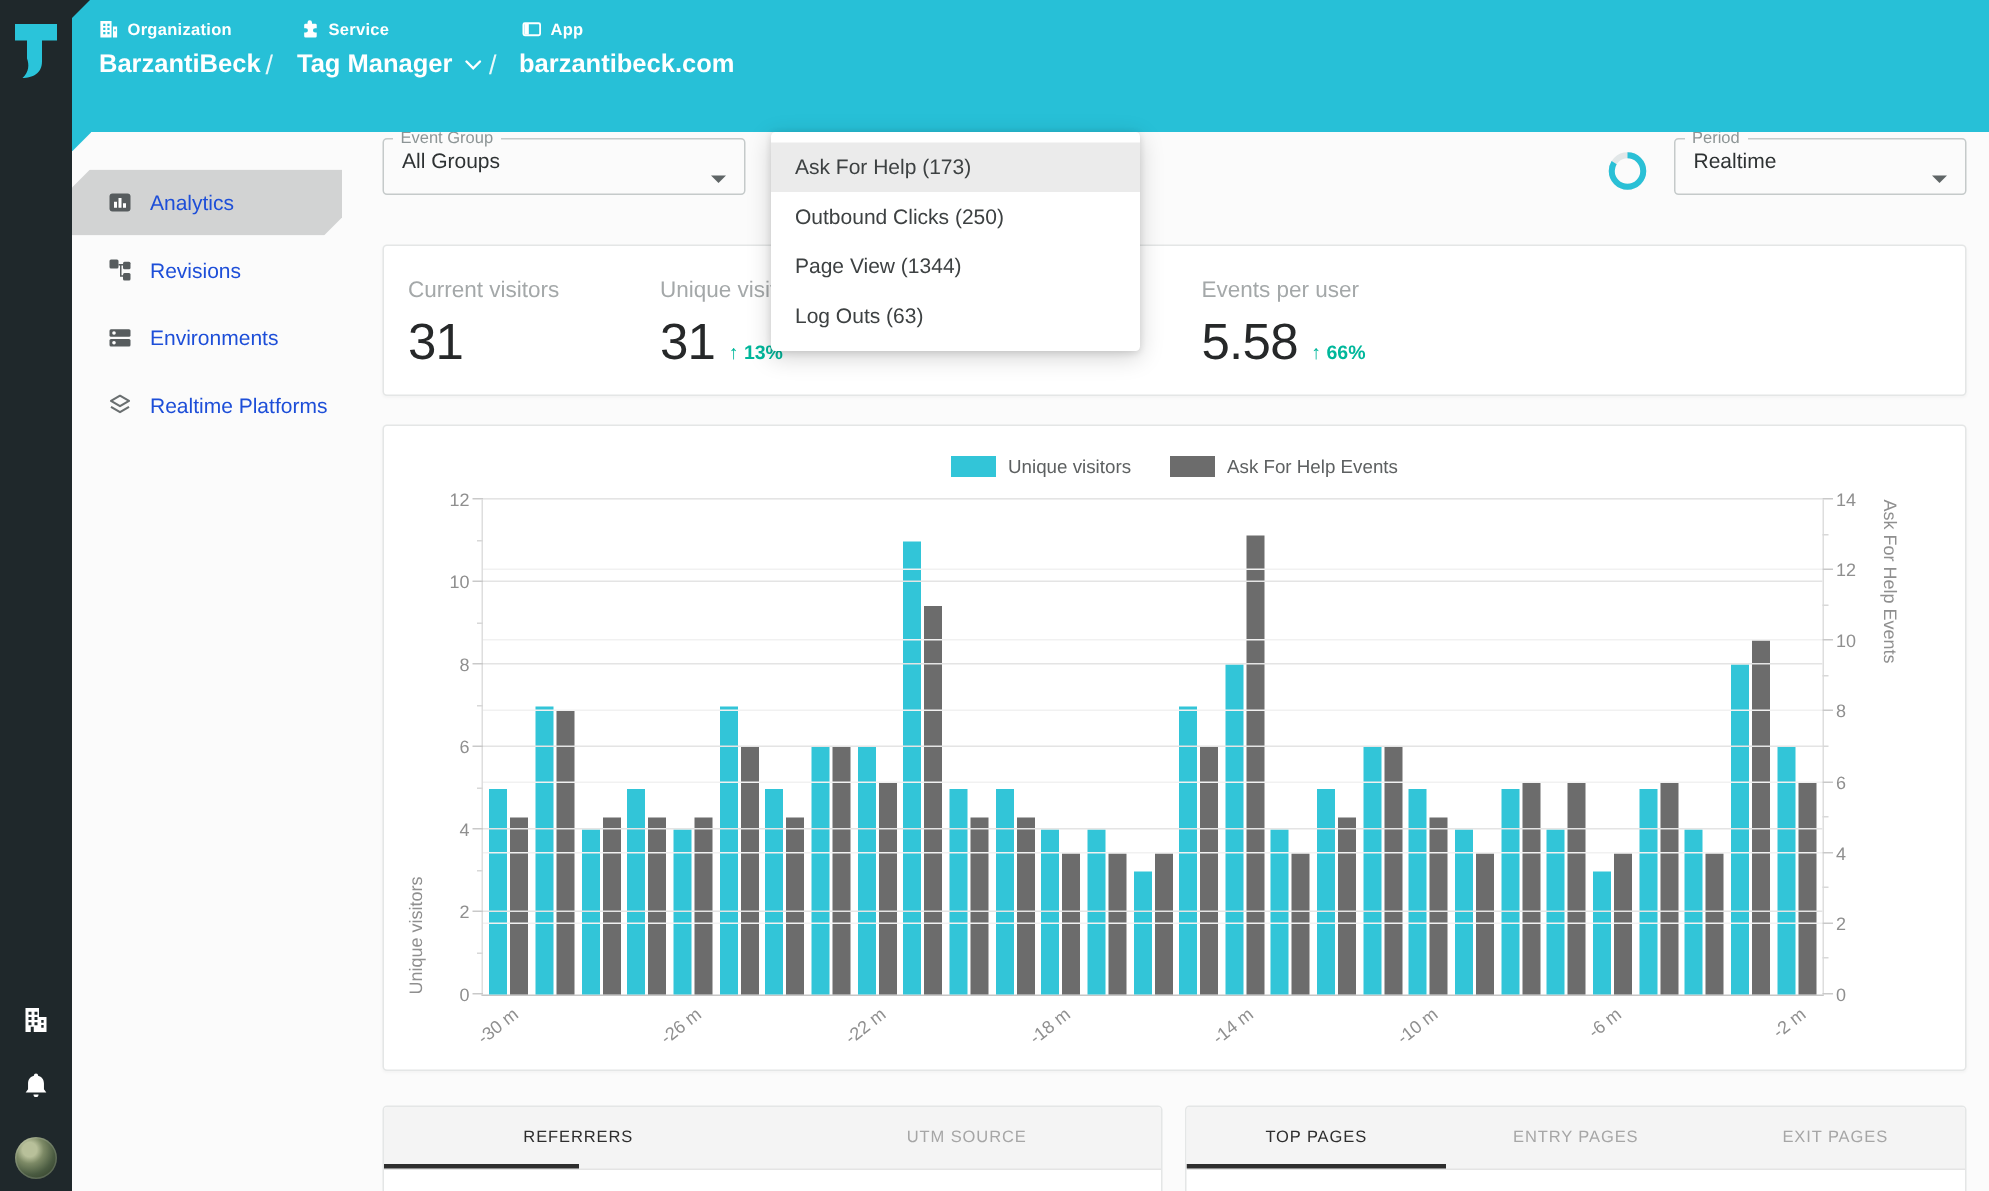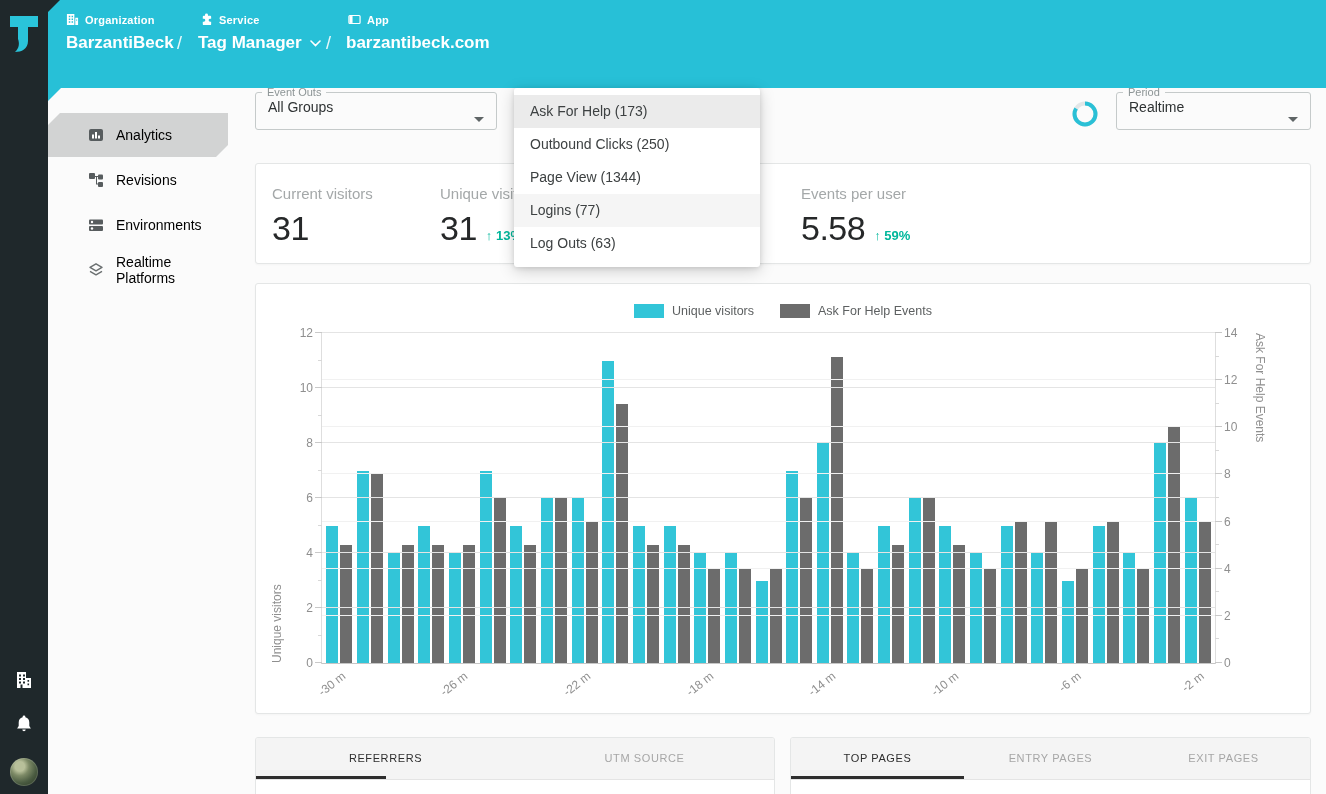--- a/index.html
+++ b/index.html
@@ -24,21 +24,21 @@
   .hlabel svg { display:block; }
   .hval { position:absolute; top:33px; color:#fff; font-size:17px; font-weight:700; display:flex; align-items:center; gap:8px; }
   .hsep { position:absolute; top:33px; color:rgba(255,255,255,.9); font-size:18px; font-weight:300; }
   .hl0 { left:18px; } .hl1 { left:152px; } .hl2 { left:300px; }
   .hv0 { left:18px; } .hv1 { left:150px; cursor:pointer; } .hv2 { left:298px; }
   .hs1 { left:129px; } .hs2 { left:278px; }
 
   
   .sidebar { position:absolute; left:48px; top:88px; width:192px; bottom:0; z-index:5; }
   .side-item { position:absolute; left:0; width:180px; height:44px; display:flex; align-items:center; gap:12px;
-               padding-left:40px; font-size:14px; color:#000000; cursor:pointer; }
+               padding-left:24px; font-size:14px; color:#1d4ed8; cursor:pointer; }
   .side-item.selected { background:#d2d3d3;
       clip-path:polygon(12px 0, 100% 0, 100% calc(100% - 12px), calc(100% - 12px) 100%, 0 100%, 0 12px); }
   .side-ico { width:16px; height:16px; display:inline-flex; }
   .side-ico svg { width:16px; height:16px; }
 
   
   fieldset.select { position:absolute; min-inline-size:0; height:44px; background:#fbfbfb;
                     border:1px solid #c5caca; border-radius:3px; cursor:pointer; }
   fieldset.select legend { margin-left:6px; padding:0 5px; font-size:11px; color:#8d9596; }
   .select-value { padding:1px 12px 0; font-size:14px; color:#2e3233; }
@@ -205,21 +205,21 @@
         <svg viewBox="0 0 16 16" fill="none" stroke="#6a6f70" stroke-width="1.4" stroke-linejoin="round">
           <path d="M8 1.8L14 5.3 8 8.8 2 5.3z"></path>
           <path d="M2 9.3L8 12.8 14 9.3"></path>
         </svg>
       </span>
       <span>Realtime Platforms</span>
     </div>
   </div>
 
 <fieldset class="select sel-event">
-  <legend>Event Outs</legend>
+  <legend>Event Group</legend>
   <div class="select-value">All Groups</div>
   <span class="select-arrow"></span>
 </fieldset>
 
 <svg class="spinner" viewBox="0 0 28 28">
   <circle cx="14" cy="14" r="10.5" fill="none" stroke="#e2e7e8" stroke-width="4"></circle>
   <circle cx="14" cy="14" r="10.5" fill="none" stroke="#2ac0d6" stroke-width="4" stroke-dasharray="55 11" transform="rotate(-90 14 14)" stroke-linecap="butt"></circle>
 </svg>
 
 <fieldset class="select sel-period">
@@ -239,21 +239,21 @@
     <div class="stat-label">Unique visitors</div>
     <div class="stat-valrow">
       <span class="stat-value">31</span>
       <span class="stat-delta"><span>↑</span> <span>13%</span></span>
     </div>
   </div>
   <div class="stat st2">
     <div class="stat-label">Events per user</div>
     <div class="stat-valrow">
       <span class="stat-value">5.58</span>
-      <span class="stat-delta"><span>↑</span> <span>59%</span></span>
+      <span class="stat-delta"><span>↑</span> <span>66%</span></span>
     </div>
   </div>
 </div>
 
 <div class="card chart-card">
   <div class="legend">
       <div class="legend-item">
         <span class="legend-swatch" style="background: rgb(50, 197, 216);"></span>
         <span>Unique visitors</span>
       </div>
@@ -447,21 +447,20 @@
       <div class="tick" style="bottom: 64.2857%; right: -4px; width: 4px; background: rgb(216, 216, 216);"></div>
       <div class="tick" style="bottom: 78.5714%; right: -4px; width: 4px; background: rgb(216, 216, 216);"></div>
       <div class="tick" style="bottom: 92.8571%; right: -4px; width: 4px; background: rgb(216, 216, 216);"></div>
     </div>
 </div>
 
 <div class="menu">
     <div class="menu-item selected">Ask For Help (173)</div>
     <div class="menu-item">Outbound Clicks (250)</div>
     <div class="menu-item">Page View (1344)</div>
-    <div class="menu-item hover">Logins (77)</div>
     <div class="menu-item">Log Outs (63)</div>
   </div>
 
 <div class="panel panel-left">
   <div class="tabband">
       <div class="tab active">REFERRERS</div>
       <div class="tab">UTM SOURCE</div>
       <div class="tab-indicator" style="width: 25%; left: 0%;"></div>
     </div>
 </div>

